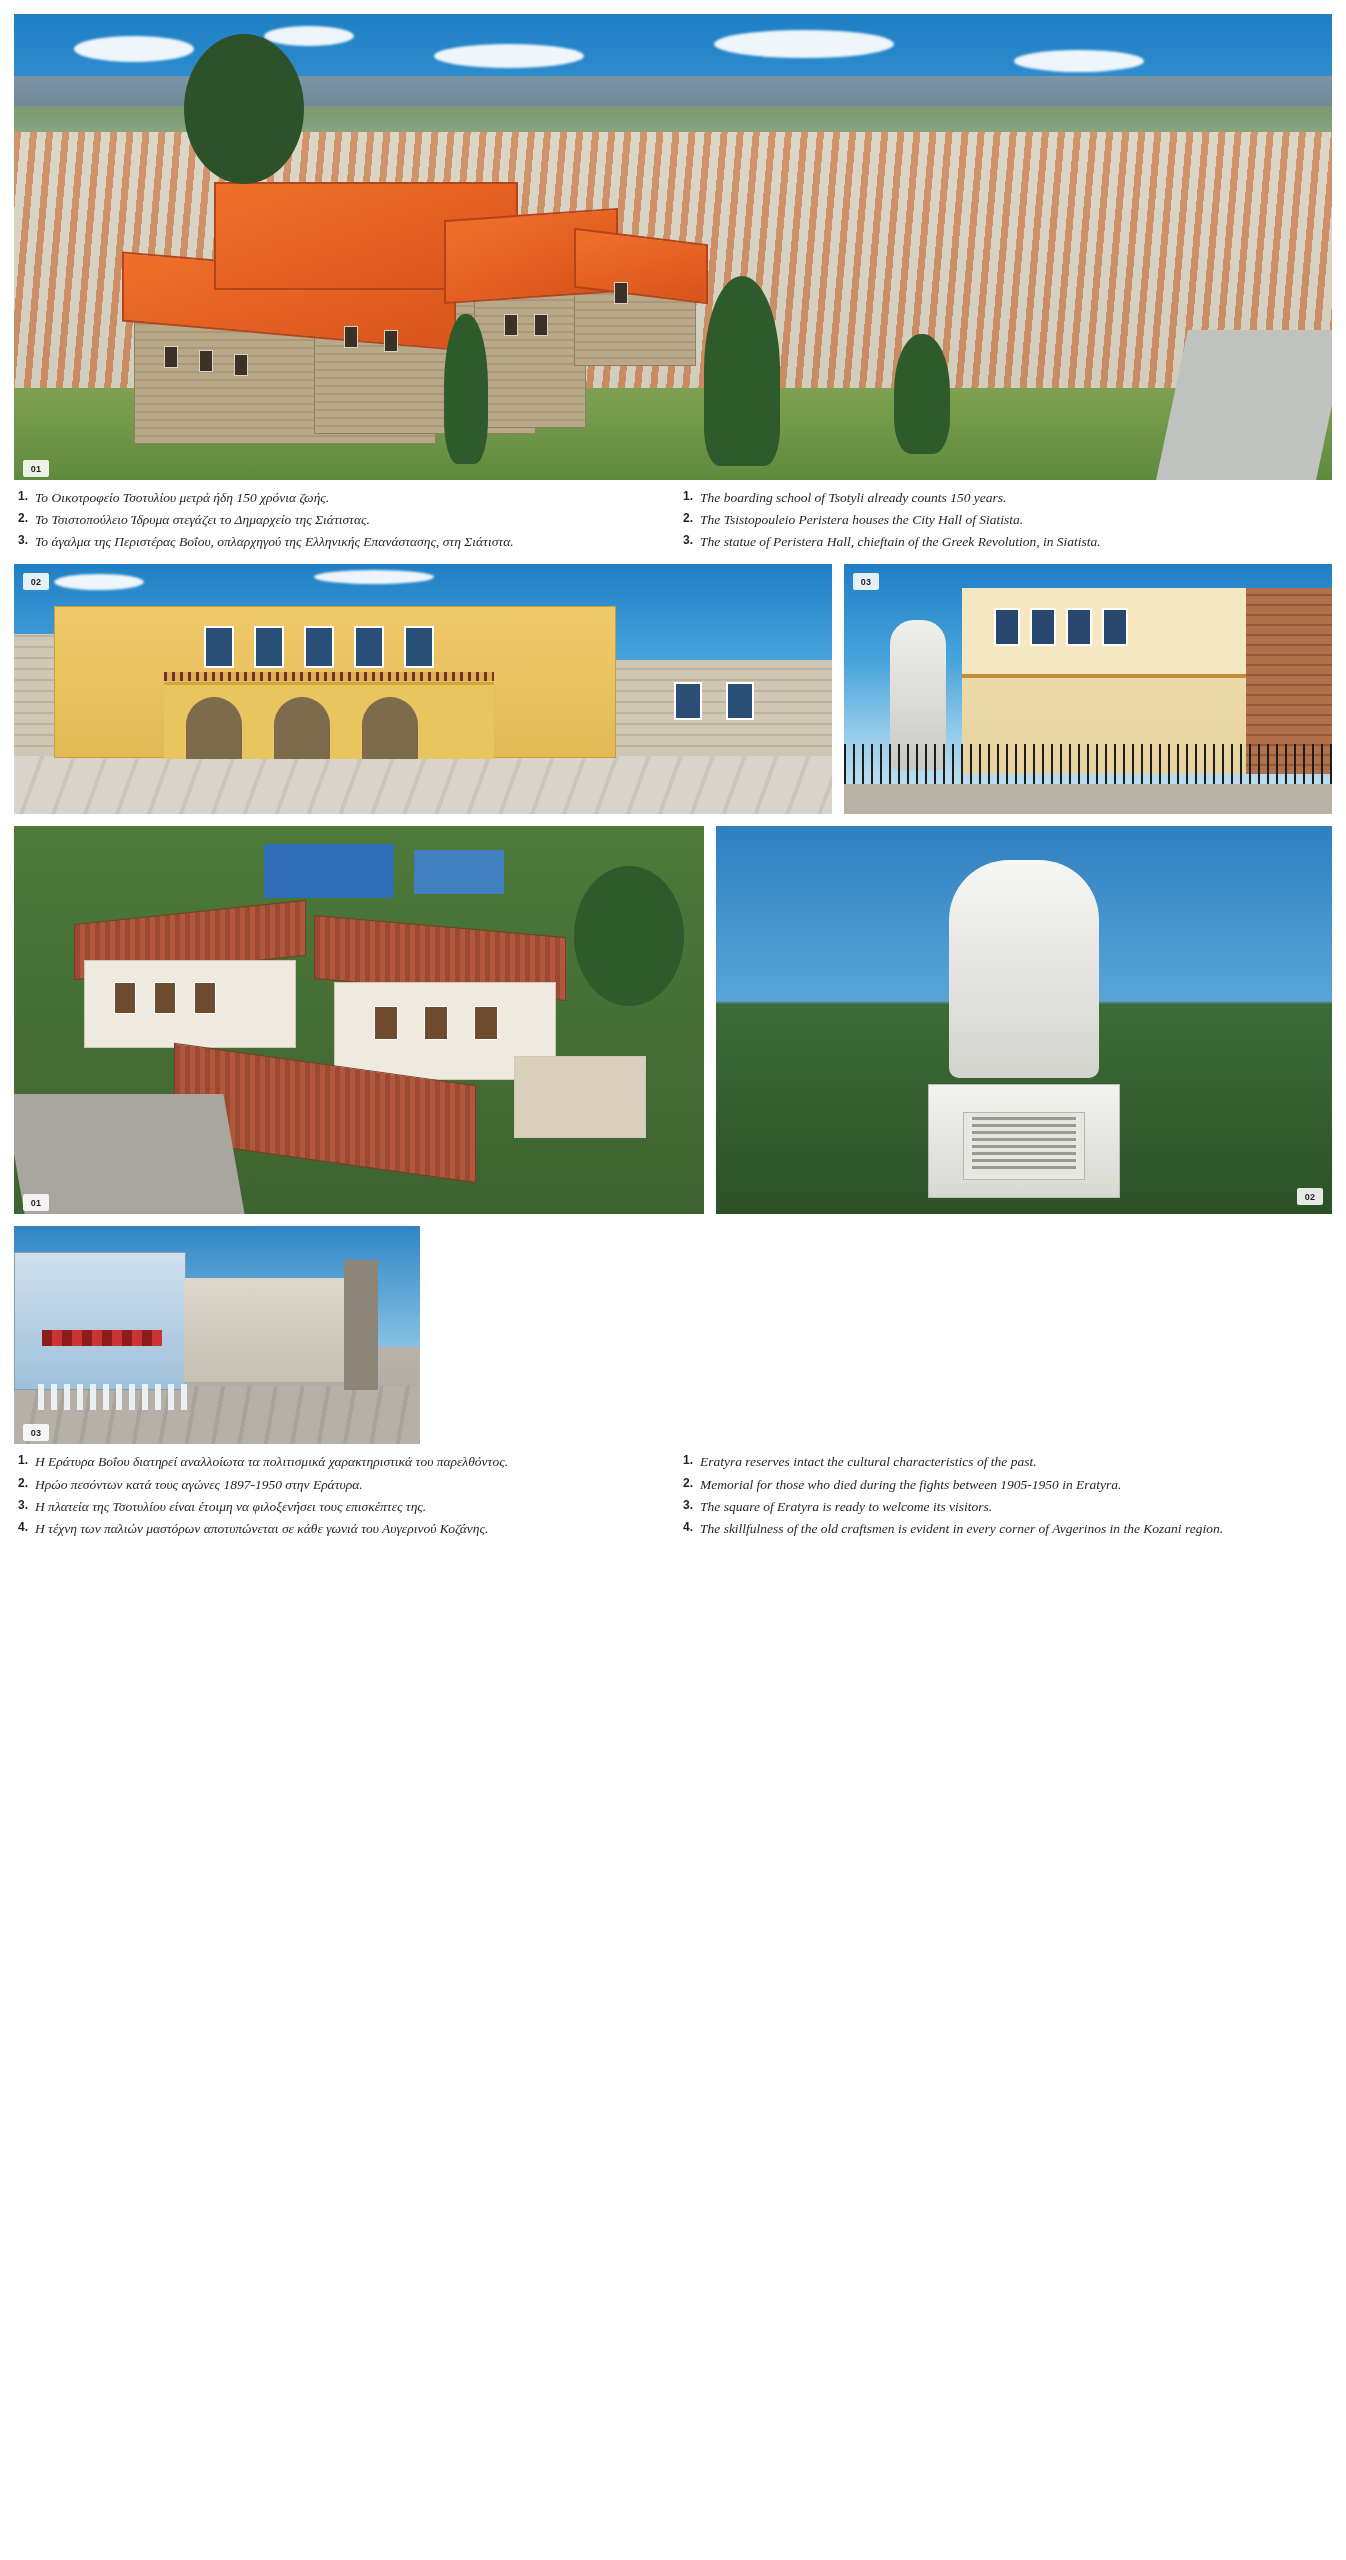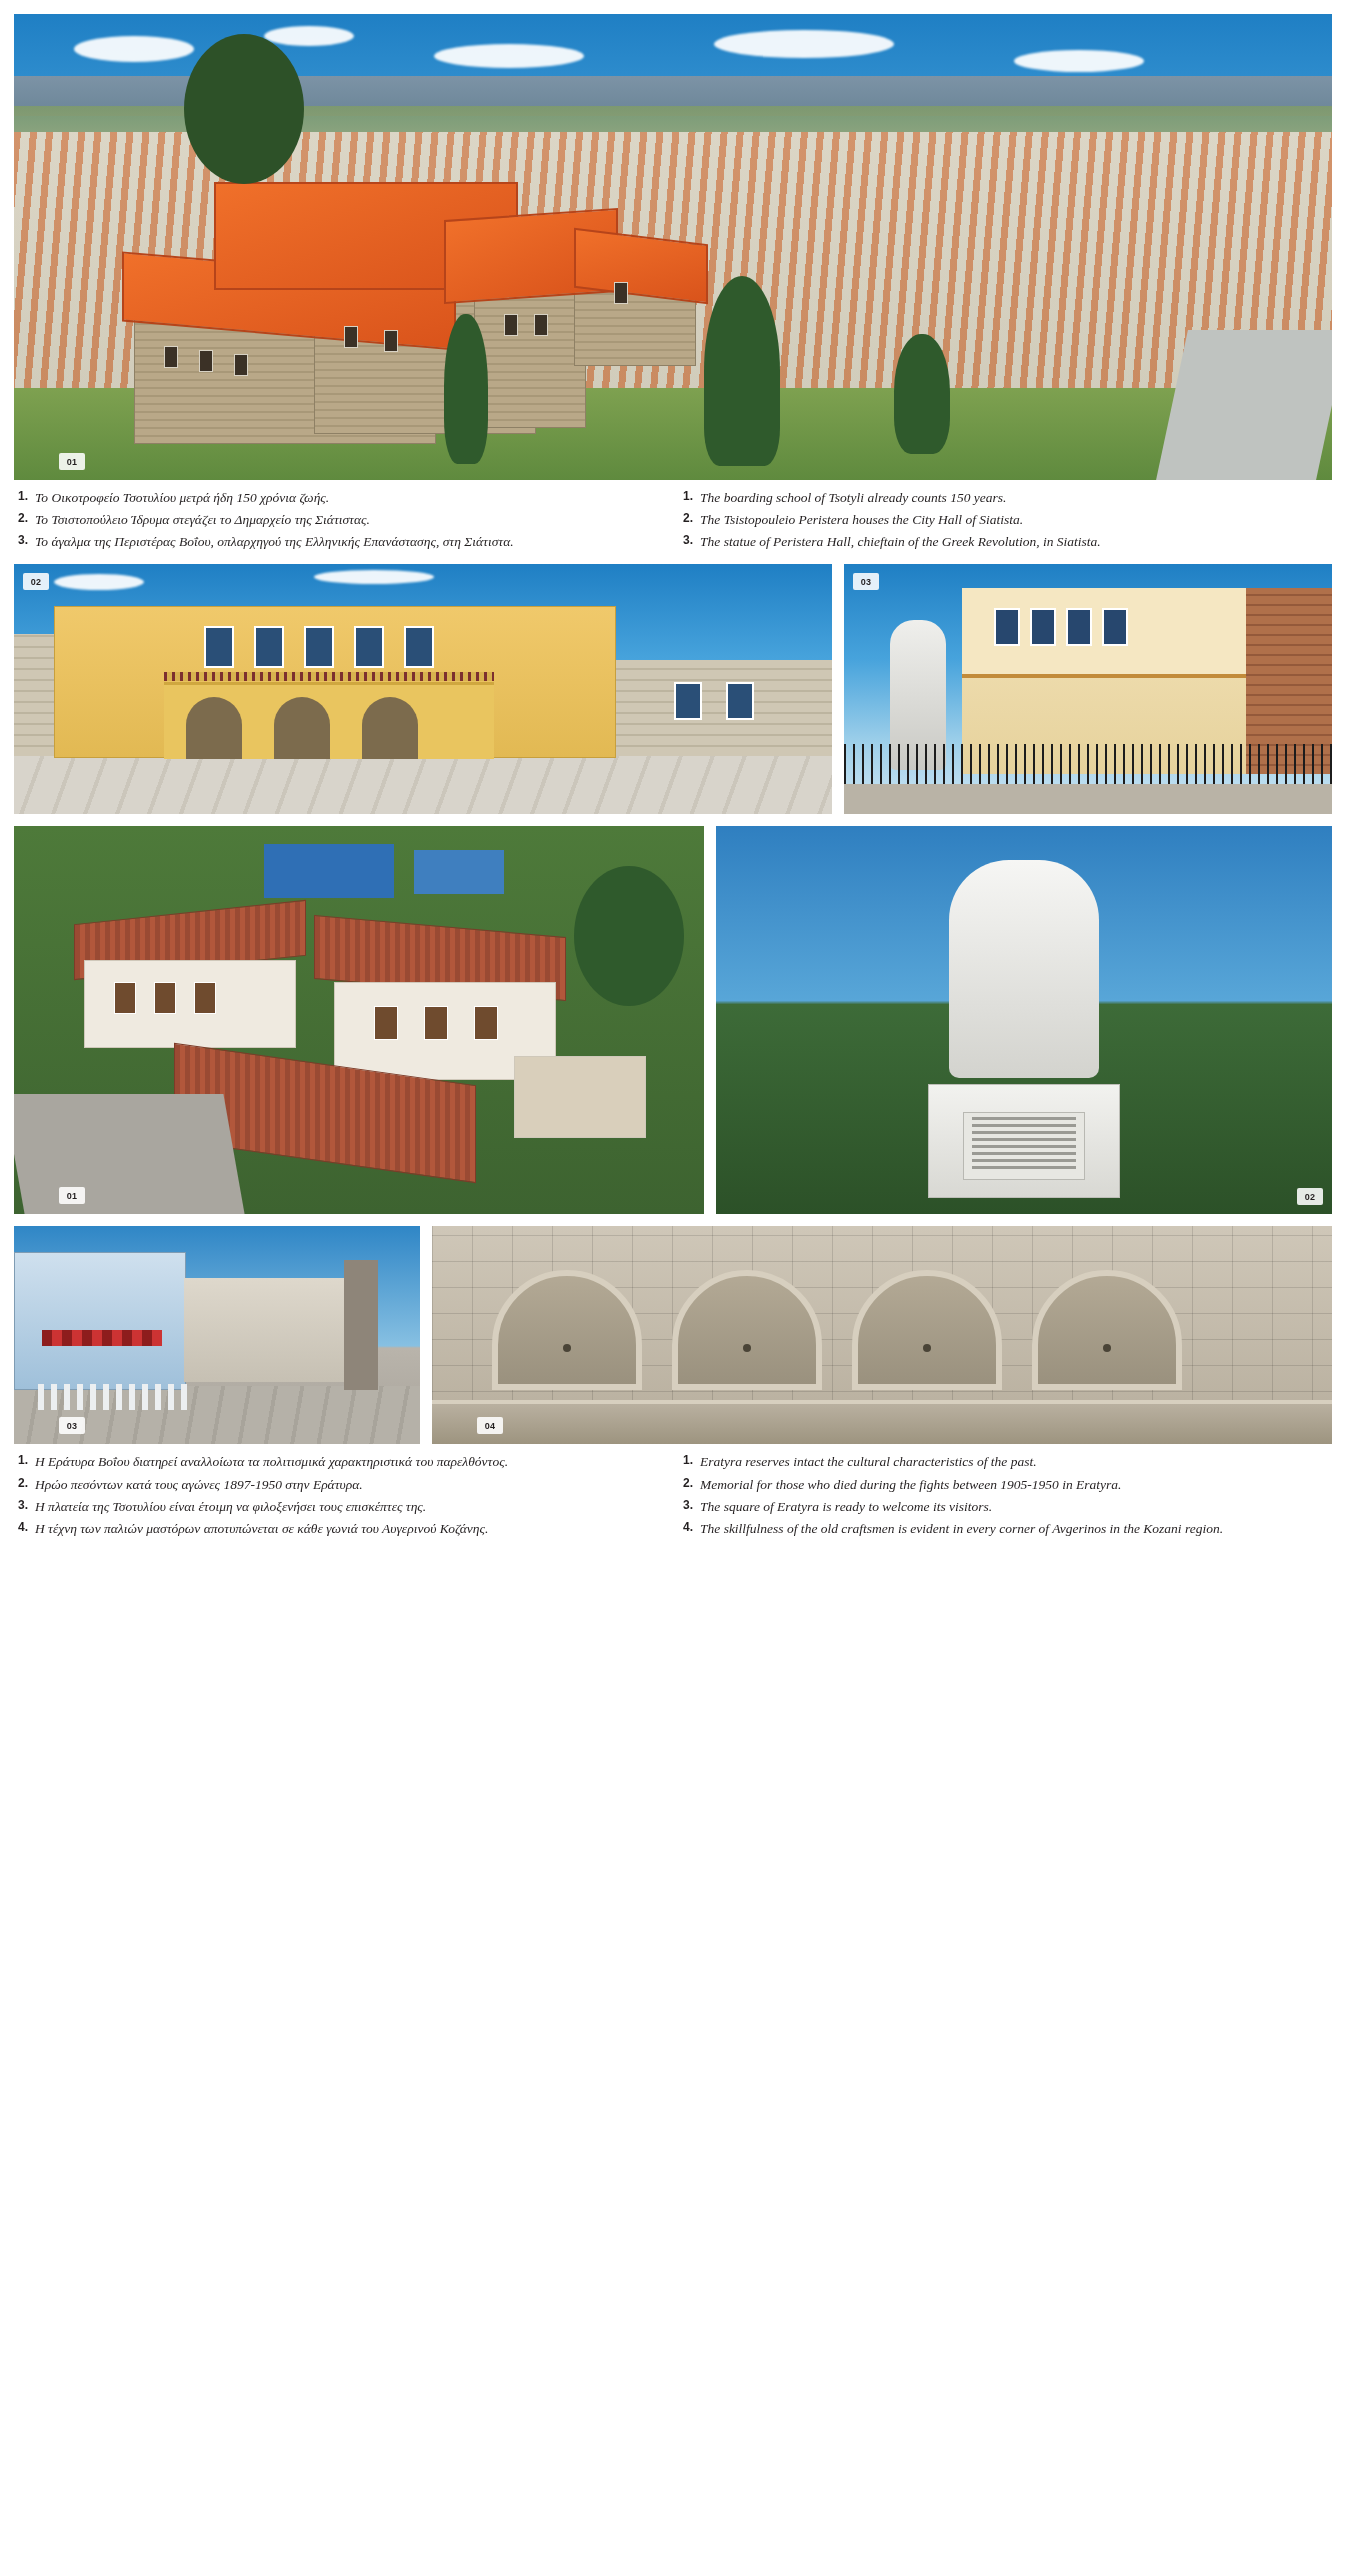--- a/index.html
+++ b/index.html
@@ -31,21 +31,21 @@
     background: rgba(255,255,255,0.88);
     border-radius: 2px;
     font-size: 9px;
     font-weight: 700;
     color: #231f20;
     display: flex;
     align-items: center;
     justify-content: center;
     letter-spacing: .3px;
   }
-  .badge.bl { left: 9px; bottom: 10px; margin-left: 36px; }
+  .badge.bl { left: 9px; bottom: 3px; }
   .badge.tl { left: 9px; top: 9px; }
   .badge.br { right: 9px; bottom: 9px; }
 
   
   .captions {
     display: flex;
     gap: 20px;
     padding: 8px 4px 10px 4px;
   }
   .caption-col {
@@ -460,33 +460,20 @@
       <div class="bg"></div>
       <div class="pave"></div>
       <div class="corner"></div>
       <div class="awn"></div>
       <div class="chairs"></div>
       <div class="shops"></div>
       <div class="tower"></div>
       <div class="badge bl">03</div>
     </div>
 
-    <div class="photo p7">
-      <div class="stonewall"></div>
-      <div class="niche" style="left:60px;"></div>
-      <div class="niche" style="left:240px;"></div>
-      <div class="niche" style="left:420px;"></div>
-      <div class="niche" style="left:600px;"></div>
-      <div class="spout" style="left:131px;top:118px;"></div>
-      <div class="spout" style="left:311px;top:118px;"></div>
-      <div class="spout" style="left:491px;top:118px;"></div>
-      <div class="spout" style="left:671px;top:118px;"></div>
-      <div class="basin"></div>
-      <div class="badge bl">04</div>
-    </div>
   </div>
 
   <div class="captions">
     <div class="caption-col">
       <div class="cap-line">
         <span class="cap-num">1.</span>
         <span class="cap-txt">Η Εράτυρα Βοΐου διατηρεί αναλλοίωτα τα πολιτισμικά χαρακτηριστικά του παρελθόντος.</span>
       </div>
       <div class="cap-line">
         <span class="cap-num">2.</span>

